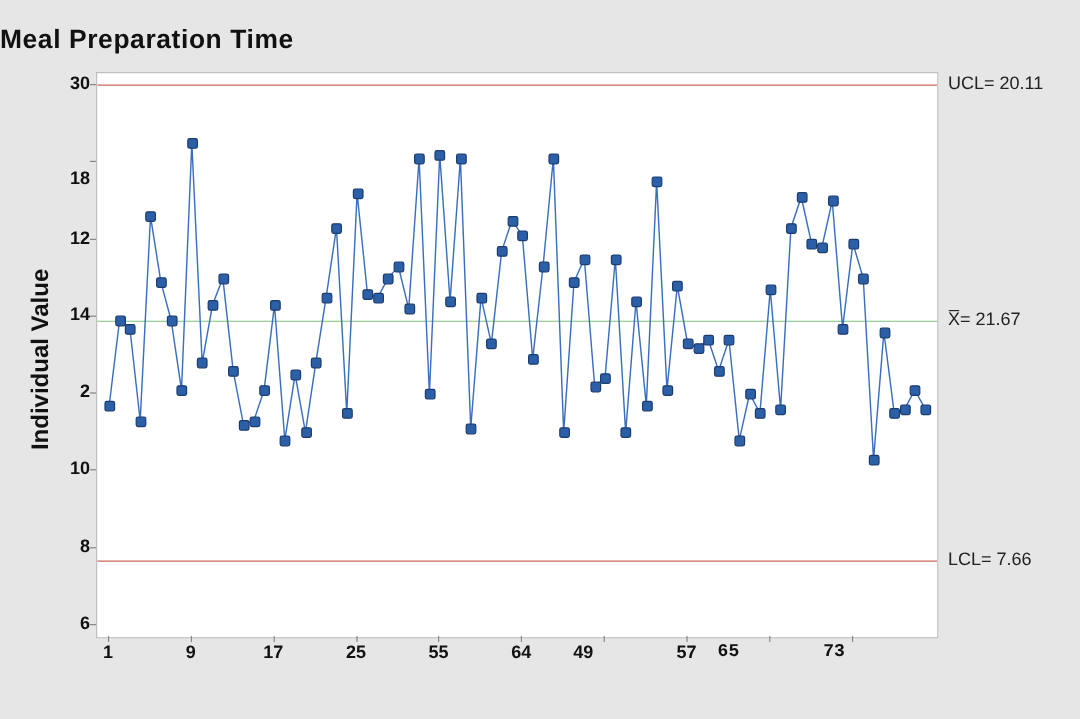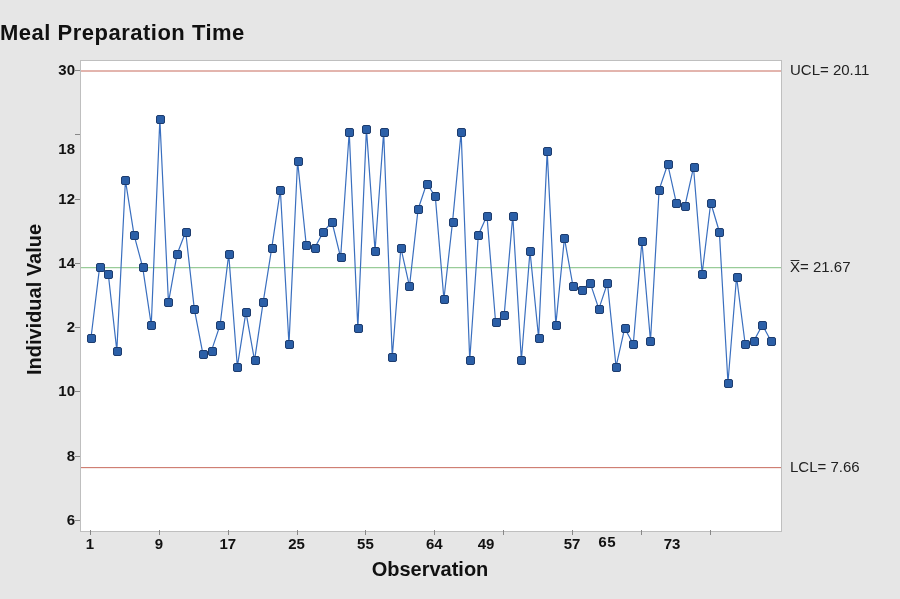--- a/index.html
+++ b/index.html
@@ -200,21 +200,20 @@
       <div class="series-point" style="left: 629.747px; top: 141.786px;"></div>
       <div class="series-point" style="left: 638.354px; top: 170.714px;"></div>
       <div class="series-point" style="left: 646.962px; top: 321.786px;"></div>
       <div class="series-point" style="left: 655.57px; top: 215.714px;"></div>
       <div class="series-point" style="left: 664.177px; top: 283.214px;"></div>
       <div class="series-point" style="left: 672.785px; top: 280px;"></div>
       <div class="series-point" style="left: 681.392px; top: 263.929px;"></div>
       <div class="series-point" style="left: 690px; top: 280px;"></div>
     </div>
 
-  <div class="xlabel">Observation</div>
 <div class="ytick" style="top: 511px;">6</div>
     <div class="tick-mark" style="left: 75px; top: 520px; width: 5px; height: 1px;"></div>
     <div class="ytick" style="top: 446.714px;">8</div>
     <div class="tick-mark" style="left: 75px; top: 455.714px; width: 5px; height: 1px;"></div>
     <div class="ytick" style="top: 382.429px;">10</div>
     <div class="tick-mark" style="left: 75px; top: 391.429px; width: 5px; height: 1px;"></div>
     <div class="ytick" style="top: 318.143px;">2</div>
     <div class="tick-mark" style="left: 75px; top: 327.143px; width: 5px; height: 1px;"></div>
     <div class="ytick" style="top: 253.857px;">14</div>
     <div class="tick-mark" style="left: 75px; top: 262.857px; width: 5px; height: 1px;"></div>
@@ -235,18 +234,18 @@
     <div class="xtick" style="left: 350.443px;">55</div>
     <div class="tick-mark" style="left: 365.443px; top: 530px; width: 1px; height: 5px;"></div>
     <div class="xtick" style="left: 419.304px;">64</div>
     <div class="tick-mark" style="left: 434.304px; top: 530px; width: 1px; height: 5px;"></div>
     <div class="xtick" style="left: 471px;">49</div>
     <div class="tick-mark" style="left: 503.165px; top: 530px; width: 1px; height: 5px;"></div>
     <div class="xtick" style="left: 557.025px;">57</div>
     <div class="tick-mark" style="left: 572.025px; top: 530px; width: 1px; height: 5px;"></div>
     <div class="xtick" style="left: 592px; font-family: Liberation Mono, monospace;">65</div>
     <div class="tick-mark" style="left: 640.886px; top: 530px; width: 1px; height: 5px;"></div>
-    <div class="xtick" style="left: 657px;">73</div>
+    <div class="xtick" style="left: 680px; font-family: Liberation Mono, monospace;">73</div>
     <div class="tick-mark" style="left: 709.747px; top: 530px; width: 1px; height: 5px;"></div>
     <div class="ref-label" style="top: 61px;">UCL= 20.11</div>
     <div class="ref-label" style="top: 257.714px;">X̅= 21.67</div>
     <div class="ref-label" style="top: 457.643px;">LCL= 7.66</div>
   </div>
 
 </body></html>

